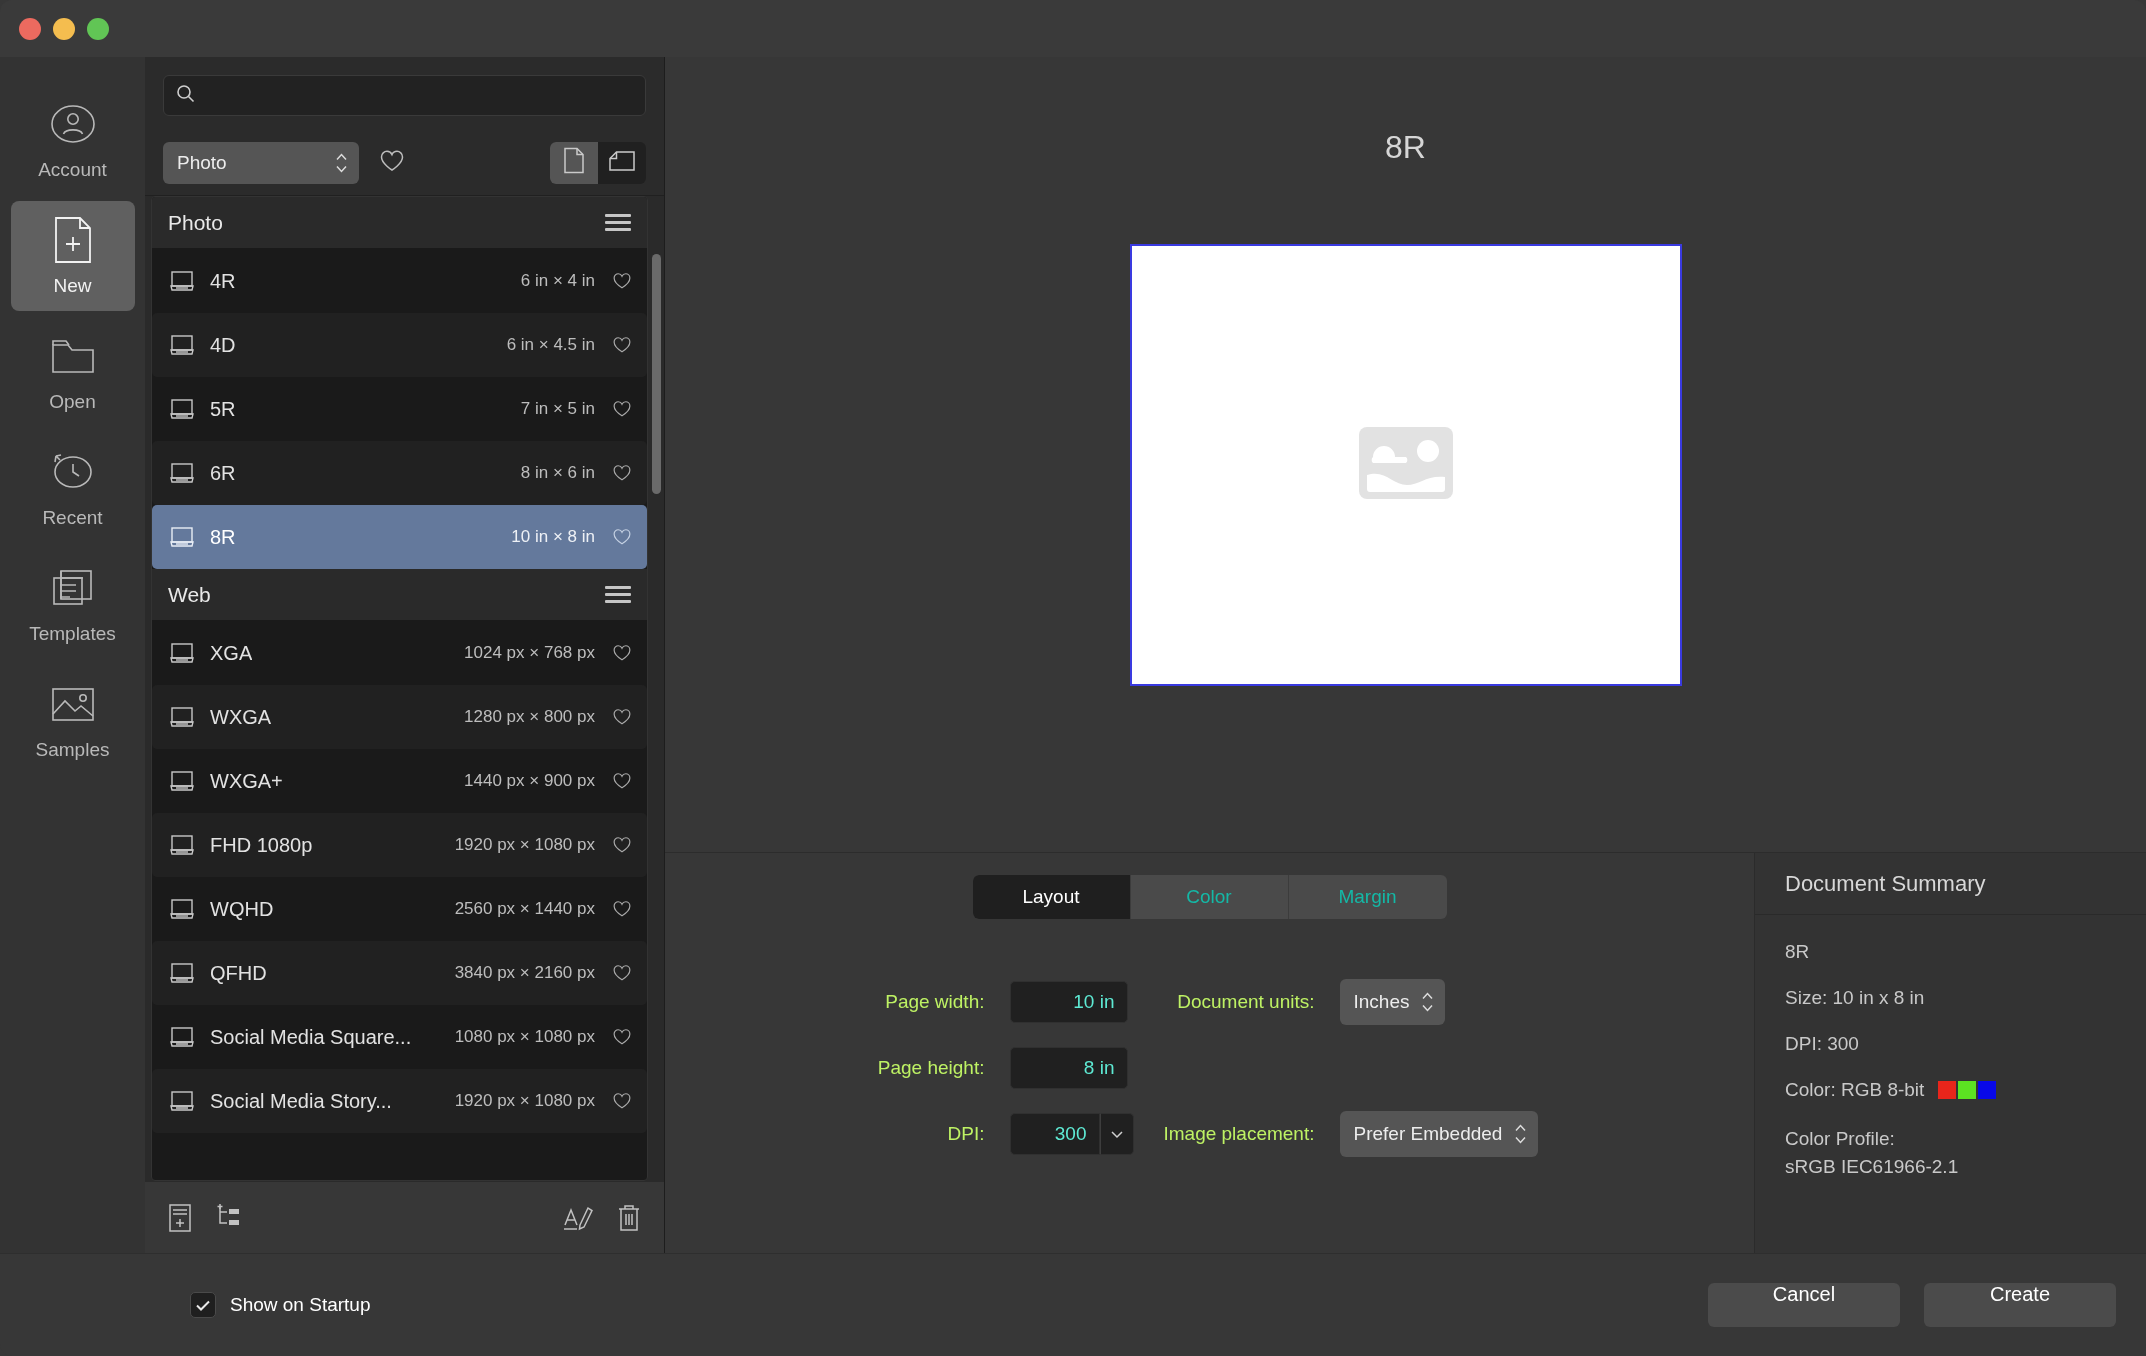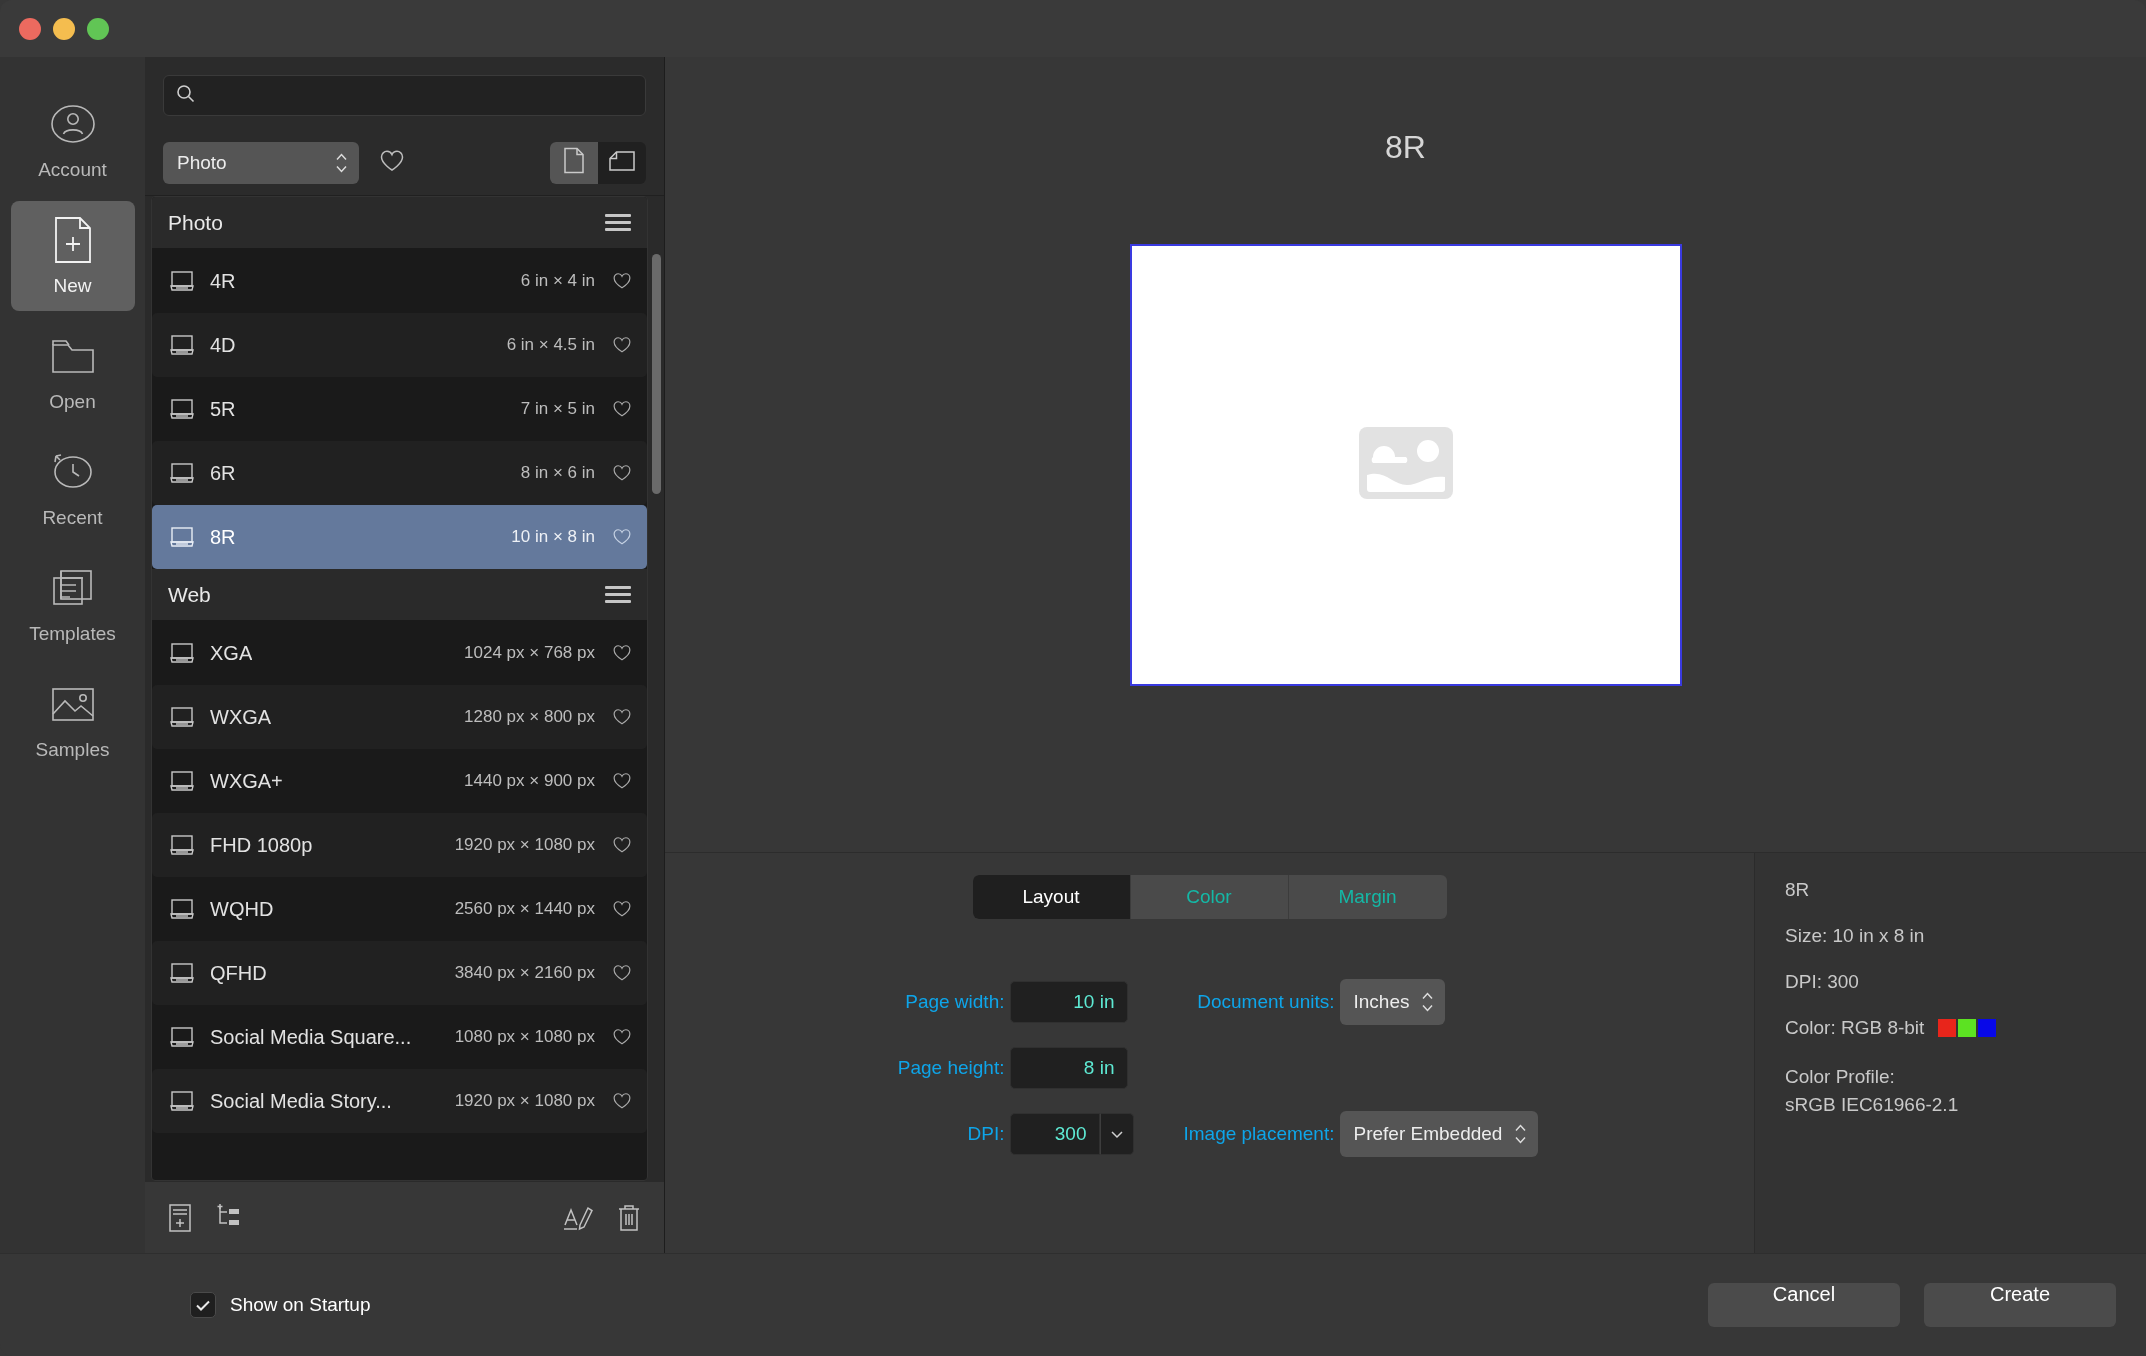--- a/index.html
+++ b/index.html
@@ -171,21 +171,21 @@
   .tab:last-child { border-right: 0; }
   .tab.active { background: #1f1f1f; color: #ffffff; }
 
   .formgrid {
     margin-top: 60px;
     display: grid;
     grid-template-columns: 150px 130px 200px 220px;
     column-gap: 0; row-gap: 22px;
     align-items: center;
   }
-  .flabel { font-size: 19px; color: #0ea5e9; text-align: right; padding-right: 5px; }
+  .flabel { font-size: 19px; color: #bef264; text-align: right; padding-right: 25px; }
   .flabel.wide { white-space: nowrap; }
   .tinput {
     height: 42px; background: #202020; border: 1px solid #303030;
     border-radius: 5px; display: flex; align-items: center;
     padding: 0 12px; color: #f0f0f0; font-size: 19px; width: 118px;
   }
   .tinput input {
     width: 100%; background: transparent; border: 0; outline: none;
     color: #5eead4; font-size: 19px; font-family: inherit; text-align: right;
   }
@@ -751,20 +751,21 @@
                       <path d="M2 2 L6.5 7 L11 2"></path>
                     </svg>
                 </span>
               </div>
             </div>
 
           </div>
         </div>
 
         <div class="summary">
+          <div class="summary-head">Document Summary</div>
           <div class="summary-body">
             <div class="sum-line">8R</div>
             <div class="sum-line">Size: 10 in x 8 in</div>
             <div class="sum-line">DPI:  300</div>
             <div class="sum-line">
               <span>Color: RGB 8-bit</span>
               <span class="swatches">
                 <span class="sw" style="background:#e8251b"></span>
                 <span class="sw" style="background:#5ce222"></span>
                 <span class="sw" style="background:#0808e8"></span>

